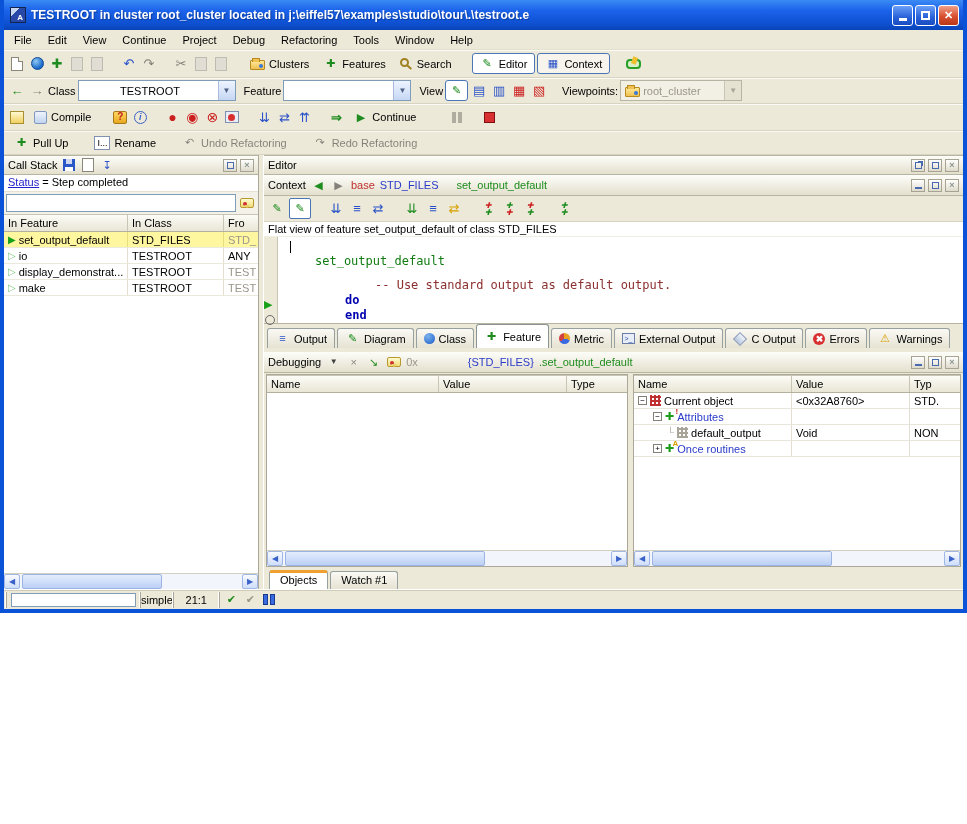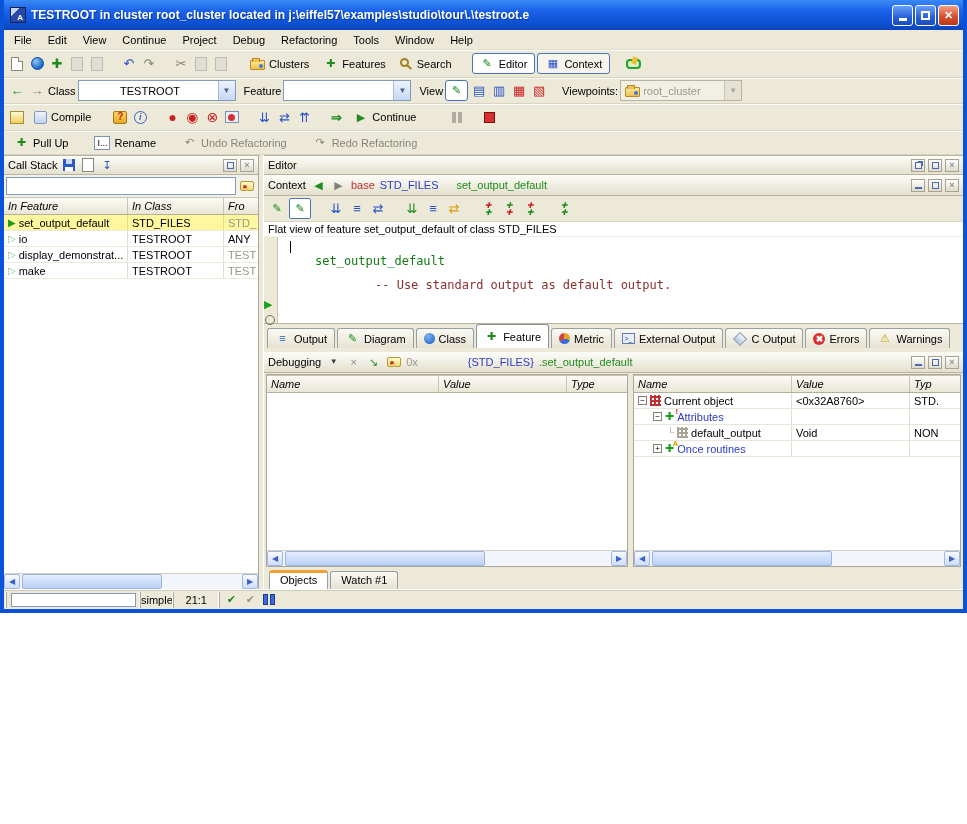--- a/index.html
+++ b/index.html
@@ -93,21 +93,21 @@
 .sysbtn { width: 14px; height: 13px; border: 1px solid #a8a494; background: linear-gradient(#fff,#dedacb); color: #4a6ab0; font-size: 9px; line-height: 1; display: inline-flex; align-items: center; justify-content: center; }
 .sysbtn .sq { width: 7px; height: 7px; border: 1px solid #4a6ab0; }
 .sysbtn .bar { width: 7px; height: 2px; background: #4a6ab0; margin-top: 6px; }
 .sysbtn .xg { color: #8a968c; font-weight: bold; }
 
 
 .cs-status { height: 17px; flex: 0 0 17px; background: #fff; padding: 1px 4px; border-bottom: 1px solid #e4e1d2; white-space: nowrap; }
 .cs-status .lbl { color: #2222cc; text-decoration: underline; }
 .cs-filter { height: 22px; flex: 0 0 22px; background: #f4f2e8; display: flex; align-items: center; gap: 2px; padding: 1px 2px; }
 .cs-filter input { flex: 1; height: 18px; border: 1px solid #7f9db9; font-family: inherit; font-size: 11px; padding: 0 2px; }
-.ghead { display: flex; height: 18px; flex: 0 0 18px; background: linear-gradient(#fcfbf6,#e9e6d6); border-top:1px solid #c9c5b5; border-bottom: 1px solid #b4b0a0; font-style: italic; }
+.ghead { display: flex; height: 18px; flex: 0 0 18px; background: linear-gradient(#fcfbf6,#e9e6d6); border-top:1px solid #c9c5b5; border-bottom: 1px solid #b4b0a0; }
 .gcell { padding: 2px 4px; border-right: 1px solid #c9c5b5; overflow: hidden; white-space: nowrap; }
 .grow { display: flex; height: 16px; flex: 0 0 16px; border-bottom: 1px solid #ebe8dc; align-items: center; background: #fff; }
 .grow .gcell { border-right: 1px solid #e2dfd2; height: 100%; display: flex; align-items: center; gap: 3px; }
 .grow.sel { background: #fff6a0; }
 .grow.sel .gcell { border-right-color: #e8dc80; }
 .cs-c1 { width: 124px; flex: 0 0 124px; } .cs-c2 { width: 96px; flex: 0 0 96px; } .cs-c3 { flex: 1 1 auto; border-right: none !important; }
 .arrow-f { color: #18a018; font-size: 10px; }
 .arrow-o { color: #18a018; font-size: 10px; opacity:.55; }
 .cs-fill { flex: 1 1 auto; background: #fff; }
 
@@ -382,20 +382,24 @@
         <span class="ic sm cb">↧</span>
         <span class="sysbtns">
           <span class="sysbtn">
               <span class="sq"></span>
             </span>
           <span class="sysbtn">
               <span class="xg">×</span>
             </span>
         </span>
       </div>
+      <div class="cs-status">
+        <span class="lbl">Status</span>
+        <span>= Step completed</span>
+      </div>
       <div class="cs-filter">
         <input value="" style="">
         <span class="ic">
             <span class="ic-bubble"></span>
           </span>
       </div>
       <div class="ghead">
         <span class="gcell cs-c1">In Feature</span>
         <span class="gcell cs-c2">In Class</span>
         <span class="gcell cs-c3">Fro</span>
@@ -529,20 +533,22 @@
 
       <div class="codewrap">
         <div class="bpmargin">
           <span class="bp-arrow">▶</span>
           <span class="bp-circle"></span>
         </div>
         <div class="code">
           <div class="cl"><span class="caret"></span></div>
           <div class="cl ind-a idn">set_output_default</div>
           <div class="cl ind-c cmt">-- Use standard output as default output.</div>
+          <div class="cl ind-b kw">do</div>
+          <div class="cl ind-b kw">end</div>
         </div>
       </div>
 
       <div class="etabs">
         <span class="etab">
             <span class="ic sm cb">≡</span>
             <span>Output</span>
           </span>
         <span class="etab">
             <span class="ic sm cg">✎</span>

